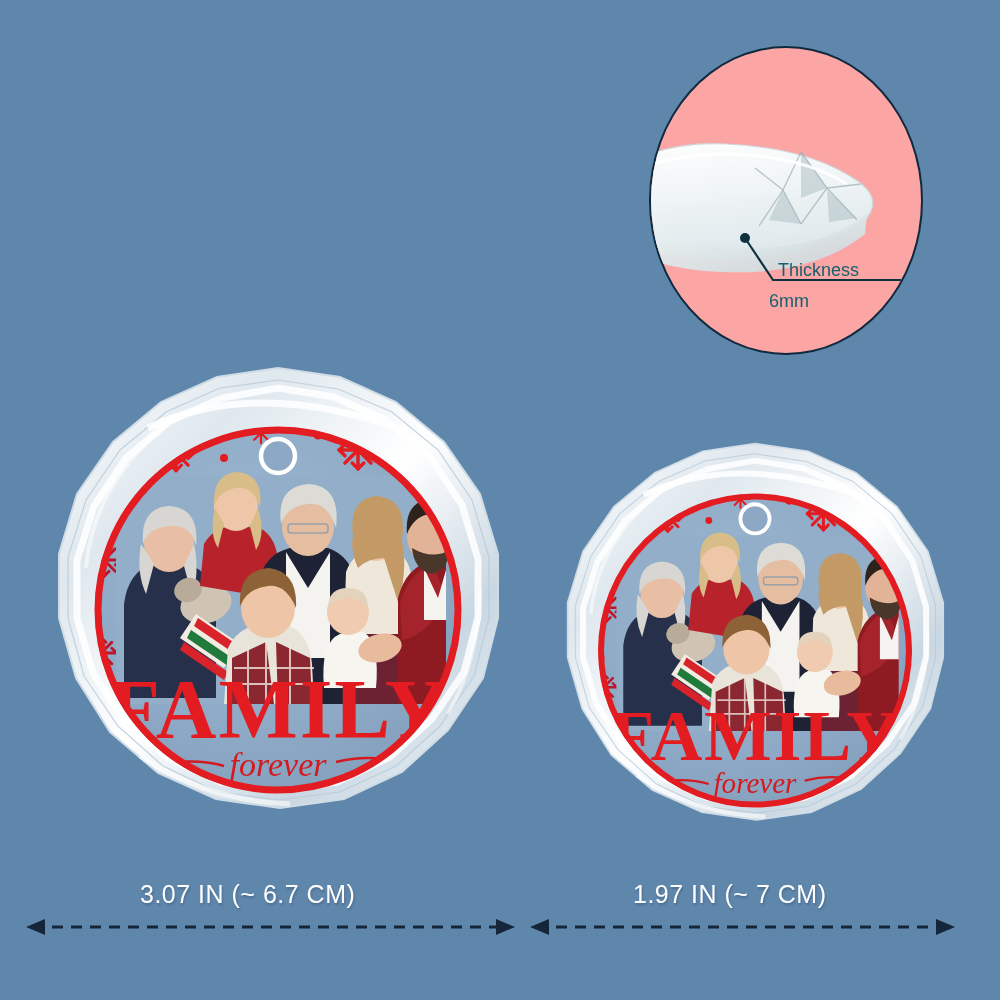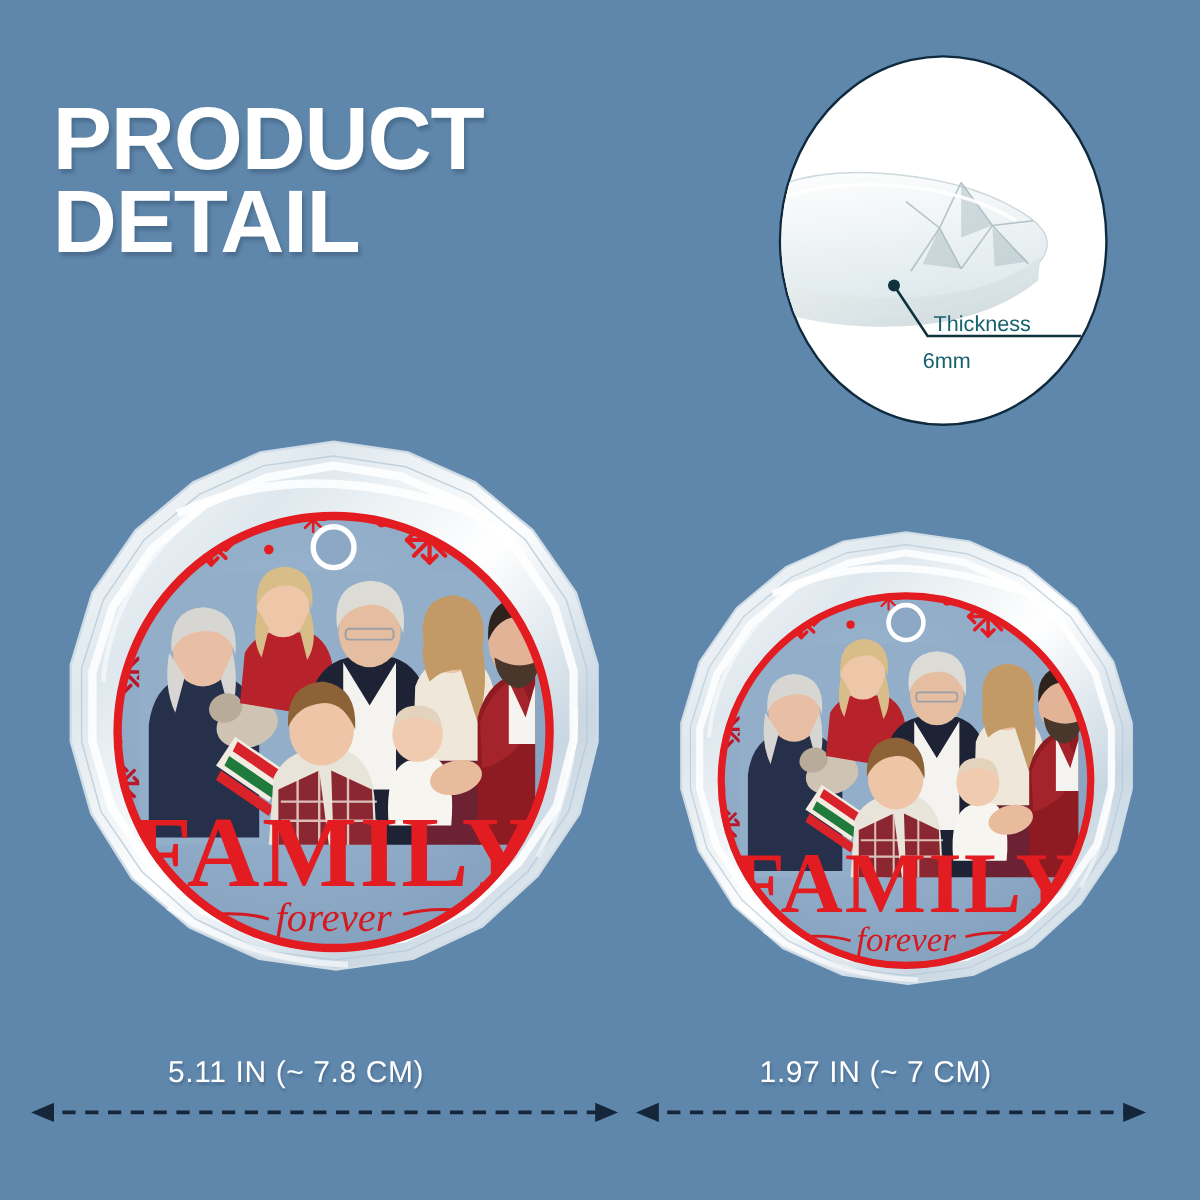--- a/index.html
+++ b/index.html
@@ -19,21 +19,21 @@
     letter-spacing:-1px;
     color:#ffffff;
     text-shadow:2px 3px 3px rgba(30,55,80,0.30);
     white-space:pre-line;
   }
 
   
   .callout{
     position:absolute;left:649px;top:46px;width:270px;height:305px;
     border-radius:50%;
-    background:#ffffff;
+    background:#fca5a5;
     border:2px solid #0f2a3d;
     overflow:hidden;
   }
   .callout-inner{position:absolute;inset:0;}
   .calloutTxt{
     position:absolute;
     color:#17606e;
     font-size:18px;
     font-weight:normal;
   }
@@ -53,22 +53,20 @@
     text-shadow:1px 2px 2px rgba(30,55,80,0.28);
     white-space:nowrap;
   }
   .arrowsvg{position:absolute;}
 </style>
 </head>
 <body>
 
 <div id="stage">
 
-  <div class="heading">PRODUCT
-DETAIL</div>
 
   <div class="callout">
     <div class="callout-inner">
       <svg width="270" height="305" viewBox="0 0 270 305">
         <defs>
           <linearGradient id="gl1" x1="0" y1="0" x2="0.3" y2="1">
             <stop offset="0" stop-color="#ffffff"></stop>
             <stop offset="0.45" stop-color="#f2f6f7"></stop>
             <stop offset="1" stop-color="#dfe9ec"></stop>
           </linearGradient>
@@ -501,21 +499,21 @@
 
       <circle cx="250" cy="252" r="180" fill="none" stroke="#e21c21" stroke-width="7"></circle>
       <circle cx="250" cy="98" r="17" fill="#8ca8c4" stroke="#ffffff" stroke-width="4.5"></circle>
       <path d="M 120 70 Q 230 18 380 74" fill="none" stroke="#ffffff" stroke-width="7" opacity="0.85"></path>
       <path d="M 58 210 Q 66 120 150 58" fill="none" stroke="#ffffff" stroke-width="4" opacity="0.55"></path>
       <path d="M 420 356 Q 452 298 452 232" fill="none" stroke="#ffffff" stroke-width="4" opacity="0.5"></path>
       <path d="M 112 398 Q 182 444 262 446" fill="none" stroke="#ffffff" stroke-width="5" opacity="0.6"></path>
     </svg>
   </div>
 
-  <div class="dimlabel" style="left:140px;top:880px;">5.11 IN  (~ 7.8 CM)</div>
+  <div class="dimlabel" style="left:140px;top:880px;">3.07 IN  (~ 6.7 CM)</div>
   <div class="dimlabel" style="left:633px;top:880px;">1.97 IN  (~ 7 CM)</div>
 
   <svg class="arrowsvg" style="left:0px;top:905px;" width="1000" height="50">
 
     <g>
       <line x1="33" y1="22" x2="508" y2="22" stroke="#16263a" stroke-width="3.2" stroke-dasharray="11 8"></line>
       <polygon points="26,22 45,14 45,30" fill="#16263a"></polygon>
       <polygon points="515,22 496,14 496,30" fill="#16263a"></polygon>
     </g>
 

